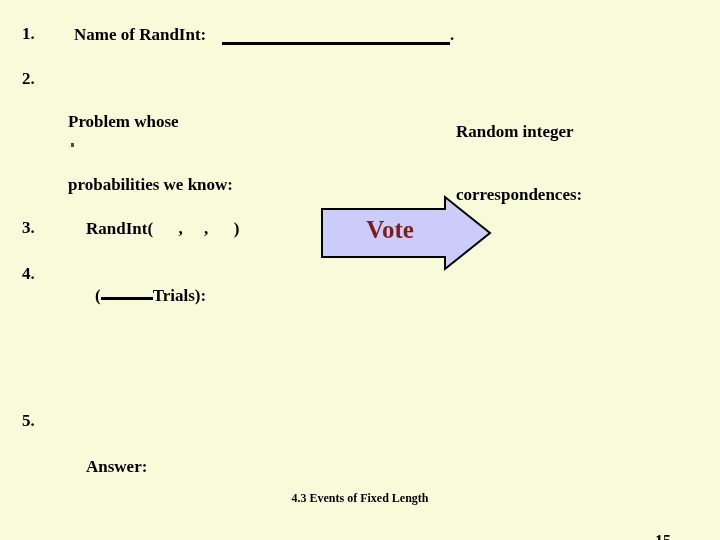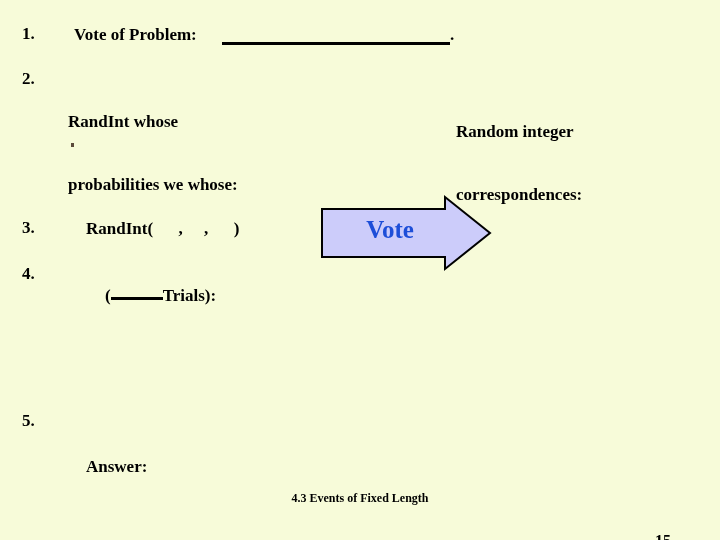--- a/index.html
+++ b/index.html
@@ -62,21 +62,21 @@
     height: 4px;
     background: #5a4a3a;
   }
 
   
   #item3-num  { left: 22px; top: 218px; }
   #item3-text { left: 86px; top: 218px; text-align: right; }
 
   
   #item4-num  { left: 22px; top: 264px; }
-  #item4-wrap { left: 88px; top: 264px; }
+  #item4-wrap { left: 78px; top: 264px; }
   #item4-wrap .blank-inline {
     display: inline-block;
     width: 52px;
     border-bottom: 3px solid #000;
     vertical-align: 1px;
   }
 
   
   #item5-num  { left: 22px; top: 411px; }
   #item5-text { left: 86px; top: 411px; margin-top: 45px; }
@@ -92,21 +92,21 @@
   #vote-arrow svg { display: block; }
   #vote-label {
     position: absolute;
     left: 320px;
     top: 216px;
     width: 140px;
     text-align: center;
     font-size: 25px;
     font-weight: bold;
     font-family: "Liberation Serif", "DejaVu Serif", serif;
-    color: #1d4ed8;
+    color: #7f1d1d;
     white-space: pre;
   }
 
   
   #footer-text {
     position: absolute;
     left: 0;
     top: 491px;
     width: 720px;
     text-align: center;
@@ -121,28 +121,28 @@
     font-weight: bold;
     margin-top: 44px;
   }
 </style>
 </head>
 <body>
 
 <div id="slide">
 
   <div class="abs num" id="item1-num">1.</div>
-  <div class="abs body-text" id="item1-label">Vote of Problem:</div>
+  <div class="abs body-text" id="item1-label">Name of RandInt:</div>
   <div id="item1-blank"></div>
   <div class="abs body-text" id="item1-period">.</div>
 
   <div class="abs num" id="item2-num">2.</div>
   <div class="abs body-text" id="item2-left">
-    <div>RandInt whose</div>
-    <div>probabilities we whose:</div>
+    <div>Problem whose</div>
+    <div>probabilities we know:</div>
   </div>
   <div class="abs body-text" id="item2-right">
     <div>Random integer</div>
     <div>correspondences:</div>
   </div>
 
   <div id="stray-mark"></div>
 
   <div class="abs num" id="item3-num">3.</div>
   <div class="abs body-text" id="item3-text">RandInt(      ,     ,      )</div>

